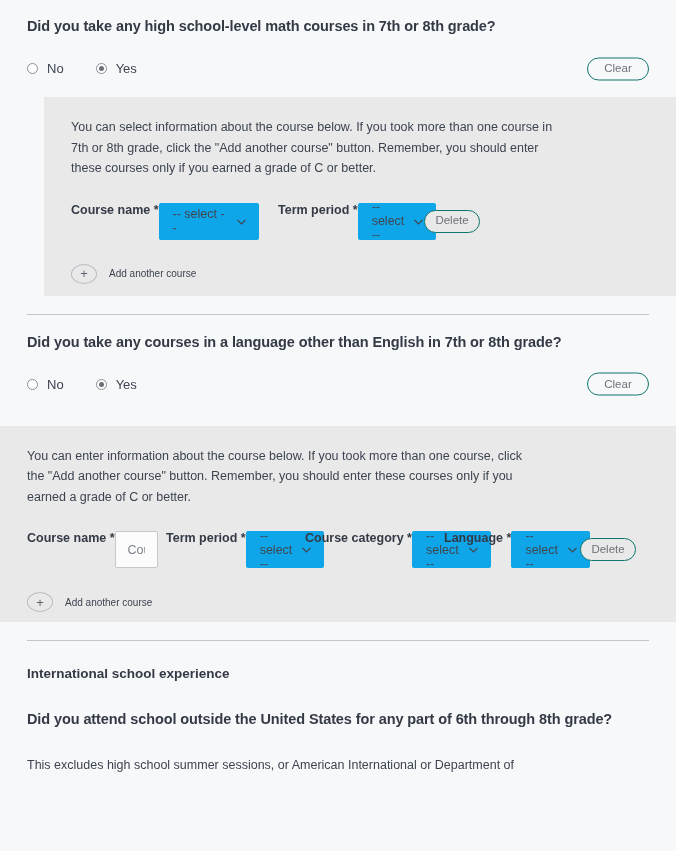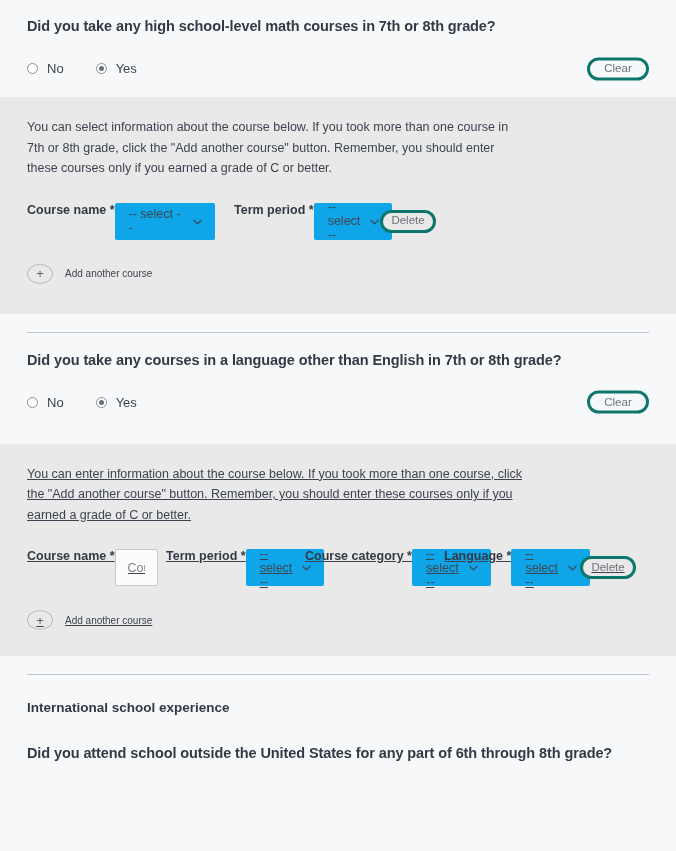--- a/index.html
+++ b/index.html
@@ -70,21 +70,21 @@
     border-radius: 50%;
     background: #6b6f78;
   }
   .radio-label {
     margin-left: 9px;
     font-size: 13px;
     color: #3d4450;
   }
 
   .btn-pill {
-    border: 3px solid #0f766e;
+    border: 1px solid #0f766e;
     border-radius: 20px;
     background: #f7f8fa;
     color: #6d717a;
     font-family: "Liberation Sans", sans-serif;
     cursor: pointer;
     text-align: left;
     line-height: 1;
     display: inline-flex;
     align-items: center;
     justify-content: center;
@@ -222,21 +222,21 @@
         <span class="radio-label">No</span>
       </div>
       <div class="radio-opt">
         <span class="radio-circle checked"></span>
         <span class="radio-label">Yes</span>
       </div>
       <button class="btn-pill btn-clear">Clear</button>
     </div>
   </div>
 
-  <div class="panel-gray" style="padding-top:20px;padding-bottom:30px;">
+  <div class="panel-gray" style="padding-top:20px;padding-bottom:12px;margin-left:44px;">
     <div class="panel-text">You can select information about the course below. If you took more than one course in 7th or 8th grade, click the "Add another course" button. Remember, you should enter these courses only if you earned a grade of C or better.</div>
 
     <div class="field-row" style="margin-top:24px;">
       <div class="field" style="width:188px;">
         <div class="field-label">Course name *</div>
         <div class="select-box">
           <span class="select-text">-- select --</span>
           <span class="chev">
             <svg viewBox="0 0 16 16" width="13" height="13">
                 <path d="M3 6 L8 11 L13 6" fill="none" stroke="#41474f" stroke-width="1.6"></path>
@@ -280,21 +280,21 @@
         <span class="radio-label">No</span>
       </div>
       <div class="radio-opt">
         <span class="radio-circle checked"></span>
         <span class="radio-label">Yes</span>
       </div>
       <button class="btn-pill btn-clear">Clear</button>
     </div>
   </div>
 
-  <div class="panel-gray" style="padding-top:20px;padding-bottom:26px;text-decoration:underline;">
+  <div class="panel-gray" style="padding-top:20px;padding-bottom:10px;">
     <div class="panel-text">You can enter information about the course below. If you took more than one course, click the "Add another course" button. Remember, you should enter these courses only if you earned a grade of C or better.</div>
 
     <div class="field-row" style="margin-top:24px;">
       <div class="field" style="width:131px;">
         <div class="field-label">Course name *</div>
         <input class="text-input" type="text" placeholder="Course name *" style="">
       </div>
 
       <div class="field" style="width:124px;margin-left:8px;">
         <div class="field-label">Term period *</div>
@@ -342,15 +342,16 @@
   </div>
 
   <div class="section-light" style="padding:0;">
     <div style="height:18px;"></div>
     <div class="divider"></div>
   </div>
 
   <div class="section-light" style="padding-top:25px;">
     <div class="heading-sub">International school experience</div>
     <div class="question" style="margin-top:30px;">Did you attend school outside the United States for any part of 6th through 8th grade?</div>
+    <div class="note-text" style="margin-top:28px;">This excludes high school summer sessions, or American International or Department of</div>
   </div>
 
 </div>
 
 </body></html>

